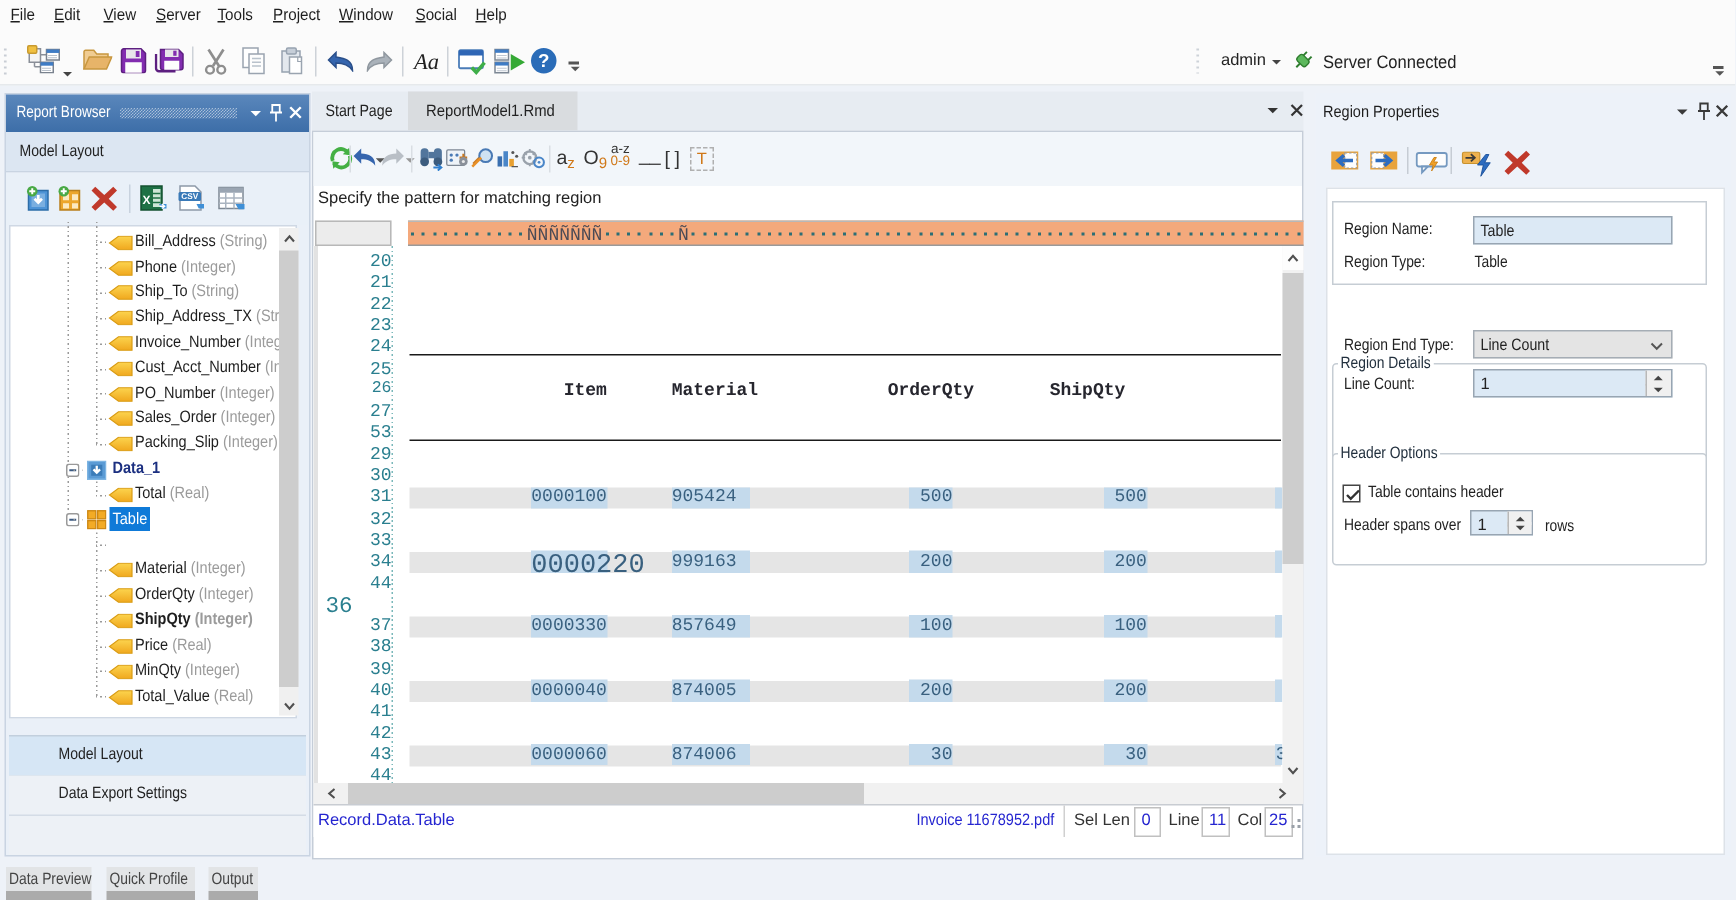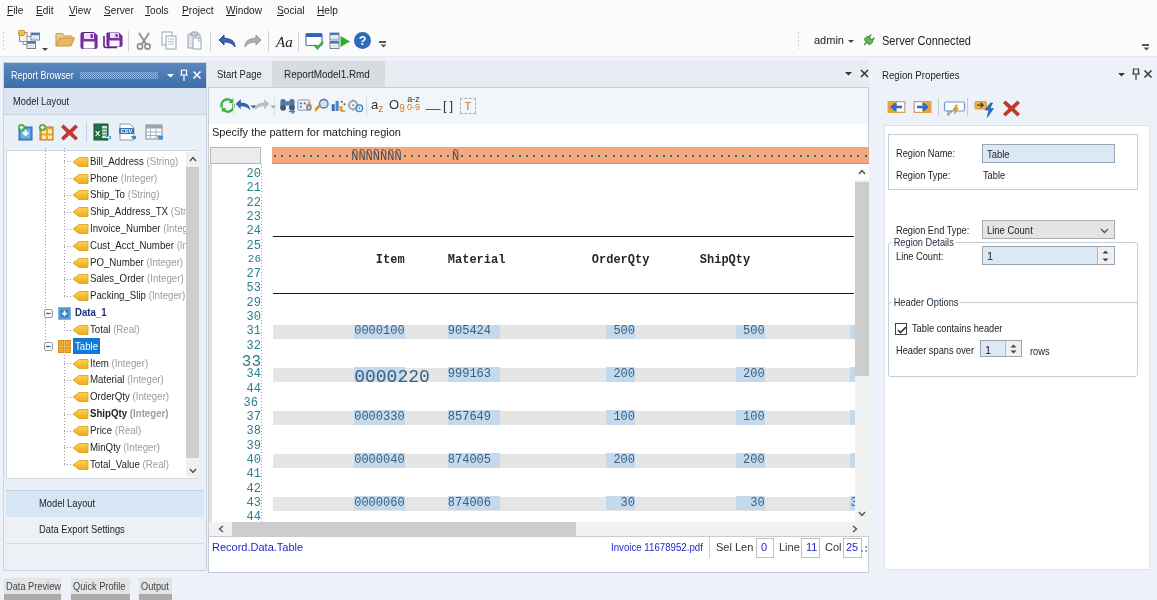--- a/index.html
+++ b/index.html
@@ -302,26 +302,20 @@
             <path d="M2.2 4.5 h4.6" stroke="#3b5a82" stroke-width="1.4"></path>
           </svg>
 <svg style="position:absolute;left:53px;top:2px" width="13" height="13" viewBox="0 0 13 13">
             <rect x="0.5" y="0.5" width="5.4" height="5.4" fill="#f3ab25" stroke="#cd8712" stroke-width="0.9"></rect>
             <rect x="7.1" y="0.5" width="5.4" height="5.4" fill="#f3ab25" stroke="#cd8712" stroke-width="0.9"></rect>
             <rect x="0.5" y="7.1" width="5.4" height="5.4" fill="#f3ab25" stroke="#cd8712" stroke-width="0.9"></rect>
             <rect x="7.1" y="7.1" width="5.4" height="5.4" fill="#f3ab25" stroke="#cd8712" stroke-width="0.9"></rect>
           </svg>
 <div style="position:absolute;left:68px;top:-0.2px;width:27px;height:16.4px;background:#0f7ad8;"></div>
 <span class="ttx" style="left:69.5px;color:#fff;">Table</span>
-        </div>
-<div class="trow" style="top:207.0px;width:184px;">
-          <svg style="position:absolute;left:67px;top:3.5px" width="17" height="10" viewBox="0 0 17 10">
-            <path d="M16 0.5 H7 L1 5 l6 4.5 h9 z" fill="url(#gt)" stroke="#d99c15" stroke-width="0.8"></path>
-          </svg>
-<span class="ttx" style="left:85px;">Item <span class="ty">(Integer)</span></span>
         </div>
 <div class="trow" style="top:223.9px;width:184px;">
           <svg style="position:absolute;left:67px;top:3.5px" width="17" height="10" viewBox="0 0 17 10">
             <path d="M16 0.5 H7 L1 5 l6 4.5 h9 z" fill="url(#gt)" stroke="#d99c15" stroke-width="0.8"></path>
           </svg>
 <span class="ttx" style="left:85px;">Material <span class="ty">(Integer)</span></span>
         </div>
 <div class="trow" style="top:240.7px;width:184px;">
           <svg style="position:absolute;left:67px;top:3.5px" width="17" height="10" viewBox="0 0 17 10">
             <path d="M16 0.5 H7 L1 5 l6 4.5 h9 z" fill="url(#gt)" stroke="#d99c15" stroke-width="0.8"></path>
@@ -591,34 +585,34 @@
       <div style="position:absolute;left:145.2px;top:160.5px;width:50.4px;height:14.4px;background:#c4daec;"></div>
       <div style="position:absolute;left:238.8px;top:160.5px;width:51.8px;height:14.4px;background:#c4daec;"></div>
       <div style="position:absolute;left:397.2px;top:160.5px;width:28.8px;height:14.4px;background:#c4daec;"></div>
       <div style="position:absolute;left:526.8px;top:160.5px;width:28.8px;height:14.4px;background:#c4daec;"></div>
       <div style="position:absolute;left:640.5px;top:160.5px;width:5px;height:14.4px;background:#c4daec;"></div>
       <div class="mono" style="position:absolute;left:145.2px;top:160.3px;width:50.4px;text-align:right;font-size:12px;color:#39607f;">0000100</div>
       <div class="mono" style="position:absolute;left:238.8px;top:160.3px;font-size:12px;color:#39607f;">905424</div>
       <div class="mono" style="position:absolute;left:397.2px;top:160.3px;width:28.8px;text-align:right;font-size:12px;color:#39607f;">500</div>
       <div class="mono" style="position:absolute;left:526.8px;top:160.3px;width:28.8px;text-align:right;font-size:12px;color:#39607f;">500</div>
       <div style="position:absolute;right:594px;top:174.6px;width:40px;text-align:right;font-family:'Liberation Mono',monospace;font-size:12px;color:#2a7f8f;">32</div>
-      <div style="position:absolute;right:594px;top:188.9px;width:40px;text-align:right;font-family:'Liberation Mono',monospace;font-size:16px;color:#2a7f8f;">33</div>
+      <div style="position:absolute;right:594px;top:188.9px;width:40px;text-align:right;font-family:'Liberation Mono',monospace;font-size:12px;color:#2a7f8f;">33</div>
       <div style="position:absolute;right:594px;top:203.2px;width:40px;text-align:right;font-family:'Liberation Mono',monospace;font-size:12px;color:#2a7f8f;">34</div>
       <div style="position:absolute;left:63.7px;top:203.8px;width:581px;height:14.4px;background:#e5e5e5;"></div>
       <div style="position:absolute;left:145.2px;top:203.4px;width:50.4px;height:14.4px;background:#c4daec;"></div>
       <div style="position:absolute;left:238.8px;top:203.4px;width:51.8px;height:14.4px;background:#c4daec;"></div>
       <div style="position:absolute;left:397.2px;top:203.4px;width:28.8px;height:14.4px;background:#c4daec;"></div>
       <div style="position:absolute;left:526.8px;top:203.4px;width:28.8px;height:14.4px;background:#c4daec;"></div>
       <div style="position:absolute;left:640.5px;top:203.4px;width:5px;height:14.4px;background:#c4daec;"></div>
       <div class="mono" style="position:absolute;left:145.2px;top:203.2px;width:50.4px;text-align:right;font-size:18px;color:#39607f;">0000220</div>
       <div class="mono" style="position:absolute;left:238.8px;top:203.2px;font-size:12px;color:#39607f;">999163</div>
       <div class="mono" style="position:absolute;left:397.2px;top:203.2px;width:28.8px;text-align:right;font-size:12px;color:#39607f;">200</div>
       <div class="mono" style="position:absolute;left:526.8px;top:203.2px;width:28.8px;text-align:right;font-size:12px;color:#39607f;">200</div>
       <div style="position:absolute;right:594px;top:217.5px;width:40px;text-align:right;font-family:'Liberation Mono',monospace;font-size:12px;color:#2a7f8f;">44</div>
-      <div style="position:absolute;right:597px;top:231.8px;width:40px;text-align:right;font-family:'Liberation Mono',monospace;font-size:12px;color:#2a7f8f;">36</div>
+      <div style="position:absolute;right:620px;top:231.8px;width:40px;text-align:right;font-family:'Liberation Mono',monospace;font-size:15px;color:#2a7f8f;">36</div>
       <div style="position:absolute;right:594px;top:246.1px;width:40px;text-align:right;font-family:'Liberation Mono',monospace;font-size:12px;color:#2a7f8f;">37</div>
       <div style="position:absolute;left:63.7px;top:246.7px;width:581px;height:14.4px;background:#e5e5e5;"></div>
       <div style="position:absolute;left:145.2px;top:246.3px;width:50.4px;height:14.4px;background:#c4daec;"></div>
       <div style="position:absolute;left:238.8px;top:246.3px;width:51.8px;height:14.4px;background:#c4daec;"></div>
       <div style="position:absolute;left:397.2px;top:246.3px;width:28.8px;height:14.4px;background:#c4daec;"></div>
       <div style="position:absolute;left:526.8px;top:246.3px;width:28.8px;height:14.4px;background:#c4daec;"></div>
       <div style="position:absolute;left:640.5px;top:246.3px;width:5px;height:14.4px;background:#c4daec;"></div>
       <div class="mono" style="position:absolute;left:145.2px;top:246.1px;width:50.4px;text-align:right;font-size:12px;color:#39607f;">0000330</div>
       <div class="mono" style="position:absolute;left:238.8px;top:246.1px;font-size:12px;color:#39607f;">857649</div>
       <div class="mono" style="position:absolute;left:397.2px;top:246.1px;width:28.8px;text-align:right;font-size:12px;color:#39607f;">100</div>

